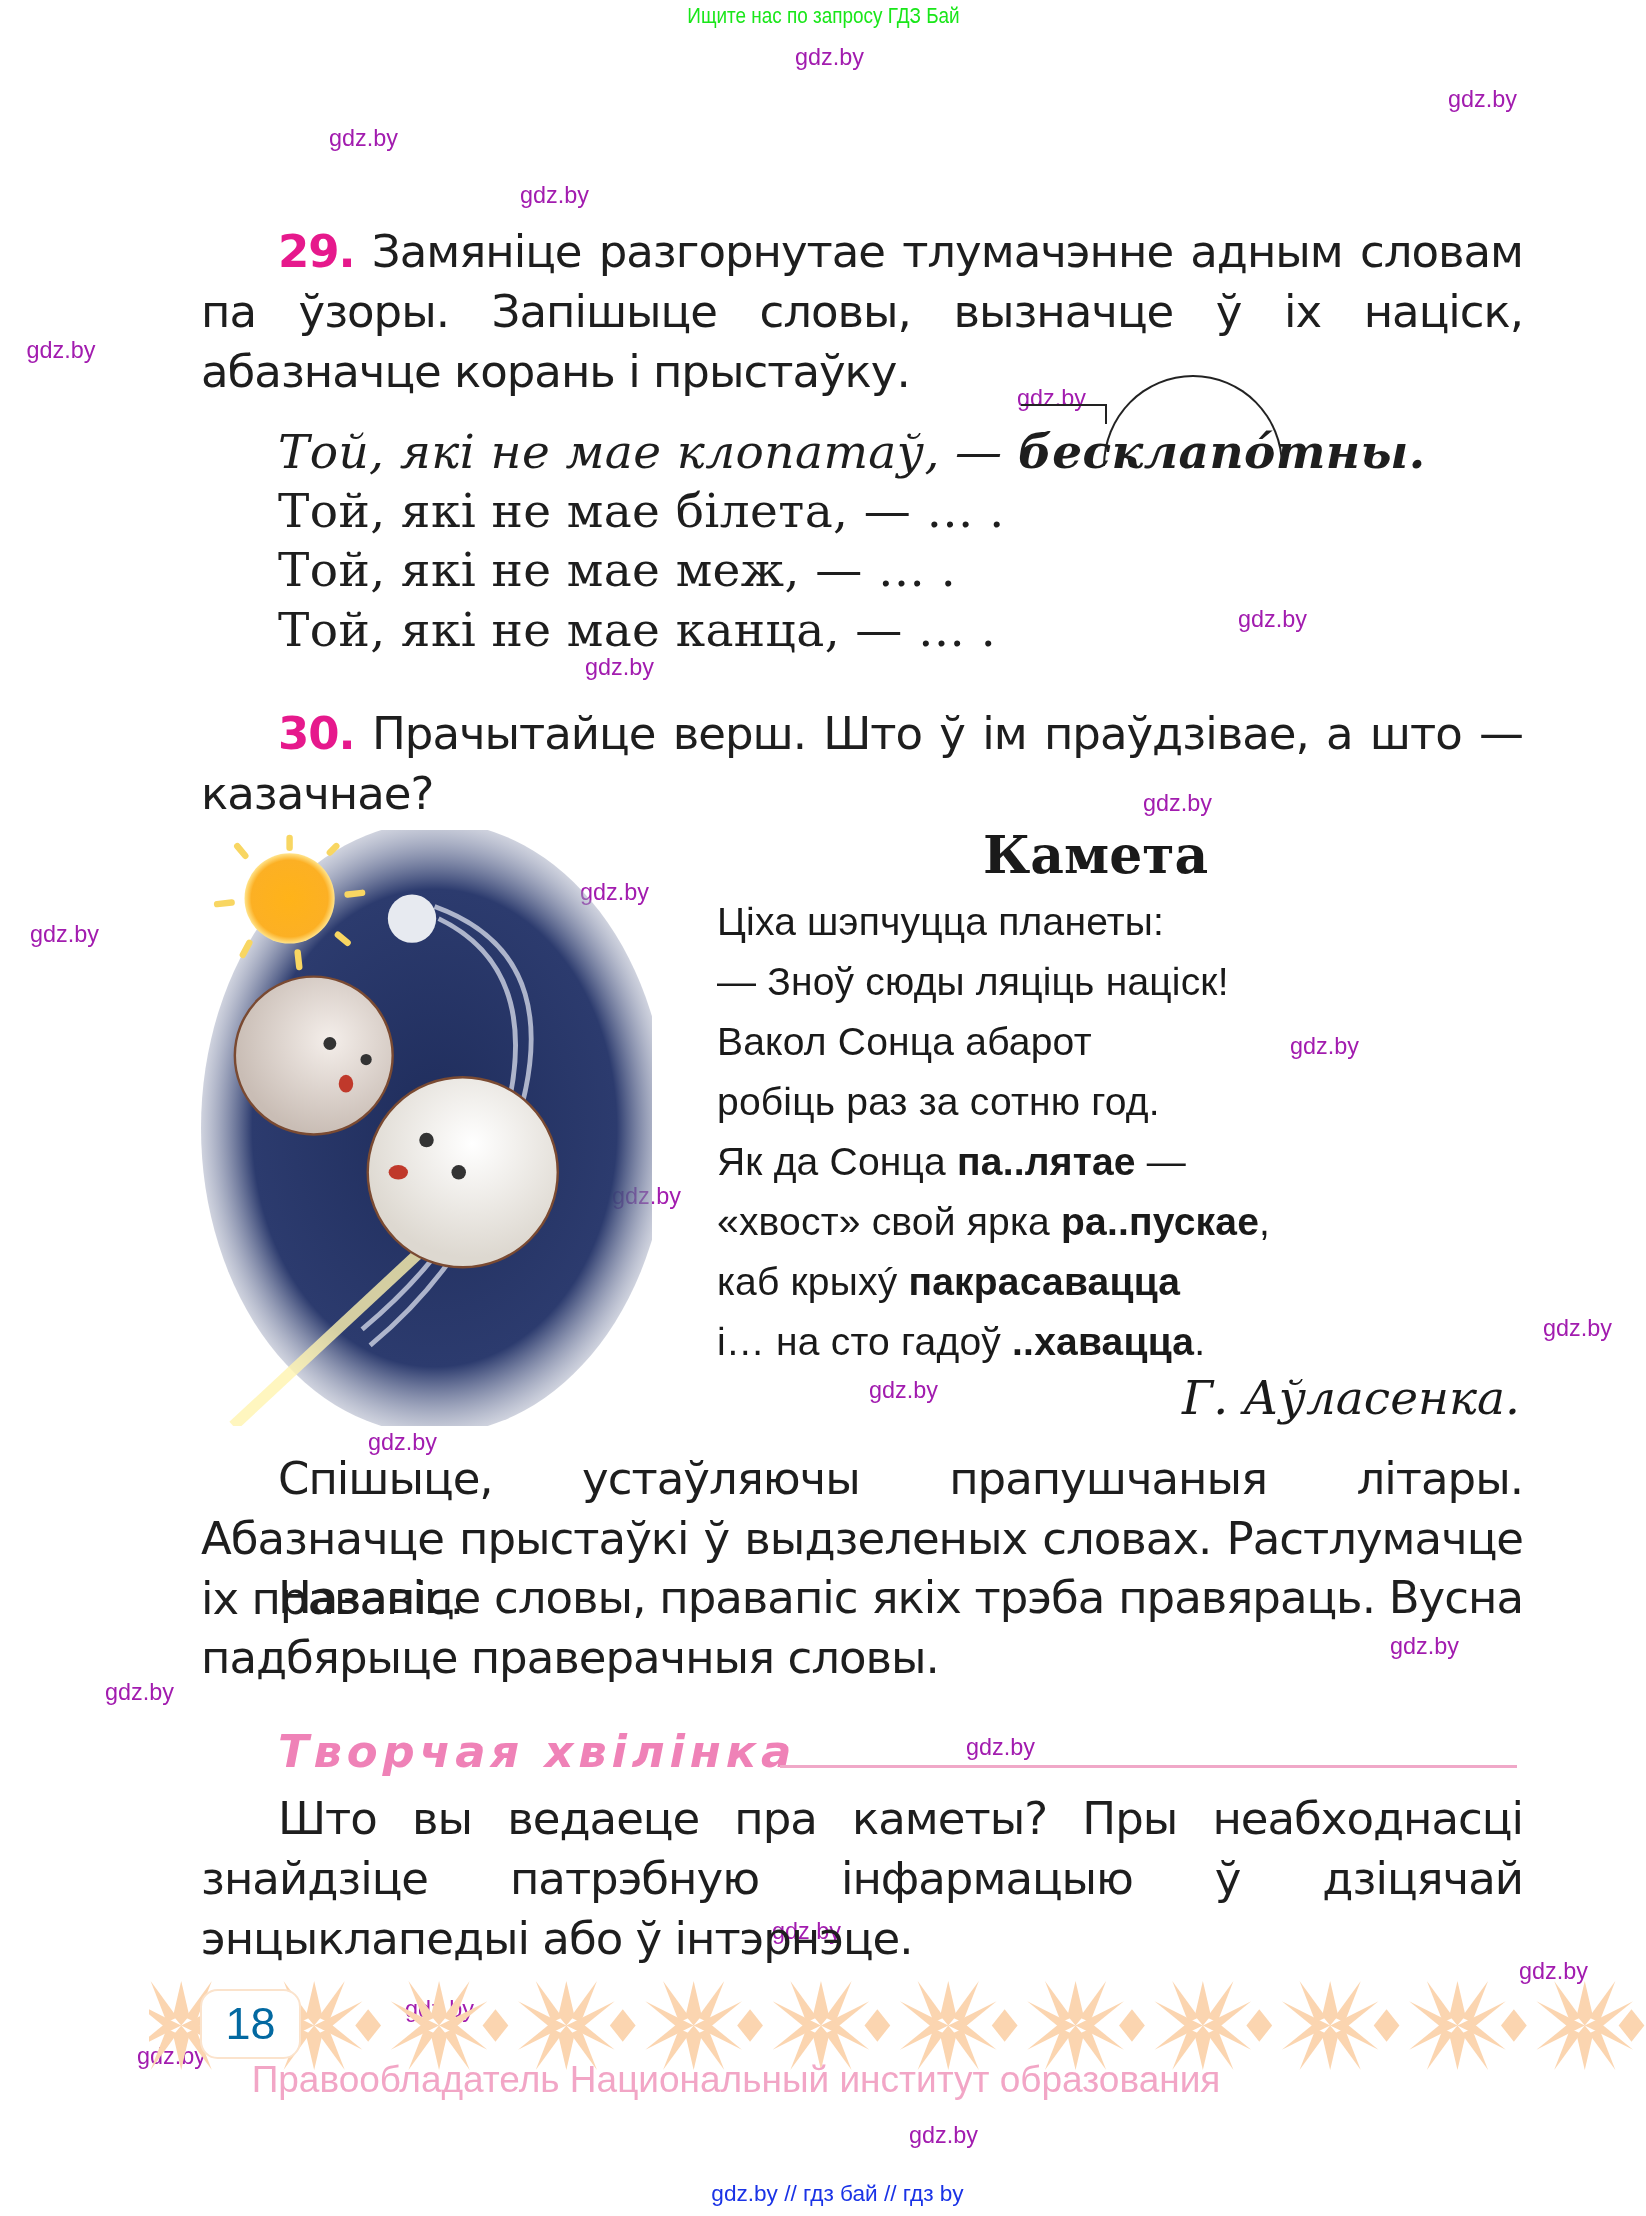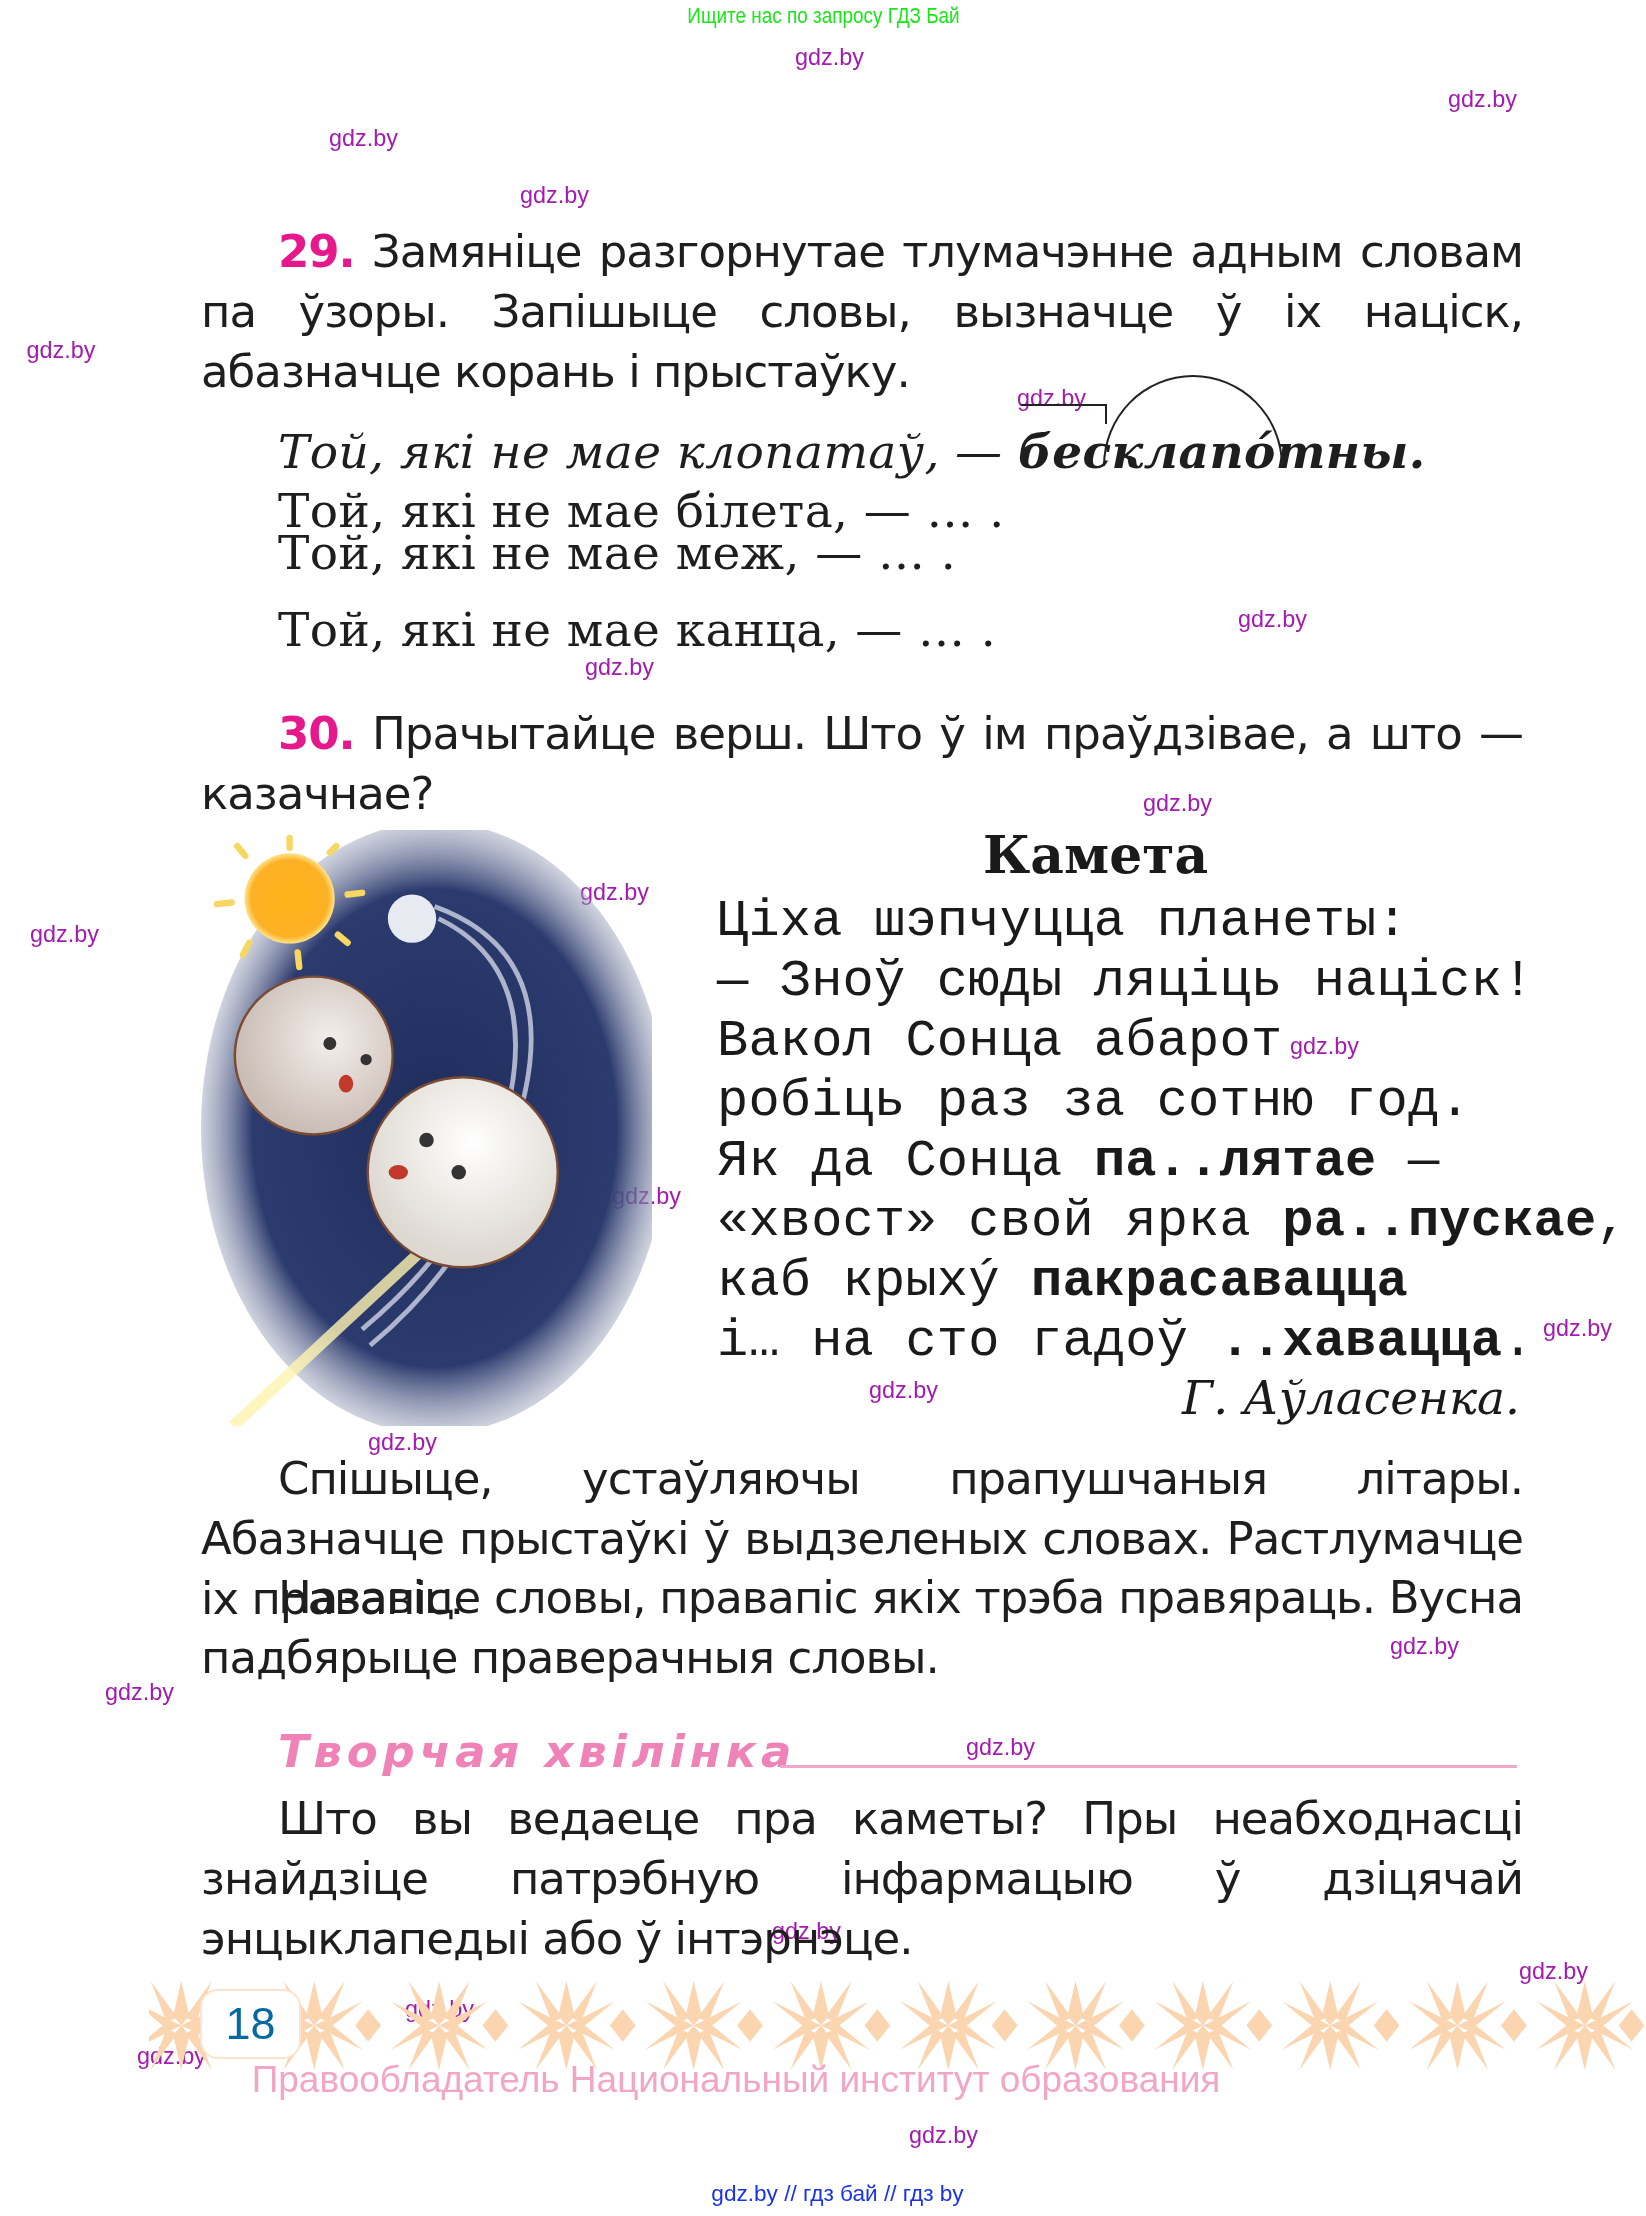--- a/index.html
+++ b/index.html
@@ -12,21 +12,21 @@
   .num { color: #e6198c; font-weight: bold; }
   .para { position: absolute; left: 201px; width: 1322px; text-align: justify; }
   .indent { text-indent: 77px; }
   .bold { font-weight: bold; margin-top: 16px; }
   .ital { font-style: italic; }
   .morph-wrap { position: relative; display: inline-block; }
   .prefix-mark { position: absolute; top: -17.7px; left: 3.2px; width: 84px; height: 17.7px; border-top: 2.4px solid #222; border-right: 2.4px solid #222; }
   .root-mark { position: absolute; top: -47px; left: 85px; width: 176px; height: 89px; border: 2.4px solid #222; border-radius: 50% 50% 0 0 / 100% 100% 0 0; border-bottom: none; }
   .poem-title { position: absolute; left: 983px; top: 824px; font-family: "DejaVu Serif", serif; font-weight: bold; font-size: 52px; }
   .poem { position: absolute; left: 717px; top: 892px; }
-  .poem .line { font-family: Liberation Mono, monospace; font-size: 52px; line-height: 60px; white-space: nowrap; letter-spacing: 0.2px; }
+  .poem .line { font-family: Liberation Sans, sans-serif; font-size: 39px; line-height: 60px; white-space: nowrap; letter-spacing: 0.2px; }
   .author { position: absolute; right: 127px; top: 1370px; font-family: "DejaVu Serif", serif; font-style: italic; font-size: 47px; }
   .illus { position: absolute; left: 201px; top: 830px; width: 451px; height: 596px; }
   .creative-title { position: absolute; left: 278px; top: 1725px; font-family: "DejaVu Sans", sans-serif; font-weight: bold; font-style: italic; font-size: 45px; color: #ef82b7; letter-spacing: 4.8px; }
   .creative-line { position: absolute; left: 780px; top: 1765px; width: 737px; height: 3.2px; background: #f0a8c8; }
   .ornament { position: absolute; left: 149px; top: 1981px; width: 1497px; height: 89px; }
   .page-num { position: absolute; left: 200px; top: 1989px; width: 97px; height: 66px; background: #fff; border: 2.4px solid #fbe3cc; border-radius: 17.7px; font-family: "Liberation Sans", sans-serif; font-size: 45px; display: flex; align-items: center; justify-content: center; color: #0369a1; }
   .copyright { position: absolute; left: 0; width: 1472px; top: 2059px; text-align: center; font-family: "Liberation Sans", sans-serif; font-size: 37px; color: #f2a6c6; }
   .footer-links { position: absolute; left: 0; width: 1647px; top: 2181px; text-align: center; font-family: "Liberation Sans", sans-serif; font-size: 22.6px; color: #1a33e6; padding-left: 14px; }
 </style>
 </head>
@@ -66,21 +66,21 @@
 
 <div class="abs serif" style="left:278px;top:422px;white-space:nowrap">
   <span class="ital">Той, які не мае клопатаў, —</span>
   <span class="morph-wrap">
     <span class="prefix-mark"></span>
     <span class="root-mark"></span>
     <span class="ital bold">бесклапóтны.</span>
   </span>
 </div>
 <div class="abs serif" style="left:278px;top:481px;white-space:nowrap">Той, які не мае білета, — … .</div>
-<div class="abs serif" style="left:278px;top:523px;white-space:nowrap">Той, які не мае меж, — … .</div>
+<div class="abs serif" style="left:278px;top:540px;white-space:nowrap">Той, які не мае меж, — … .</div>
 <div class="abs serif" style="left:278px;top:600px;white-space:nowrap">Той, які не мае канца, — … .</div>
 
 <div class="para sans indent" style="top:704px">
   <span class="num">30.</span>
   <span>Прачытайце верш. Што ў ім праўдзівае, а што — казачнае?</span>
 </div>
 
 <svg class="illus" viewBox="0 0 560 740">
   <defs>
     <radialGradient id="sky" cx="50%" cy="50%" r="60%">

